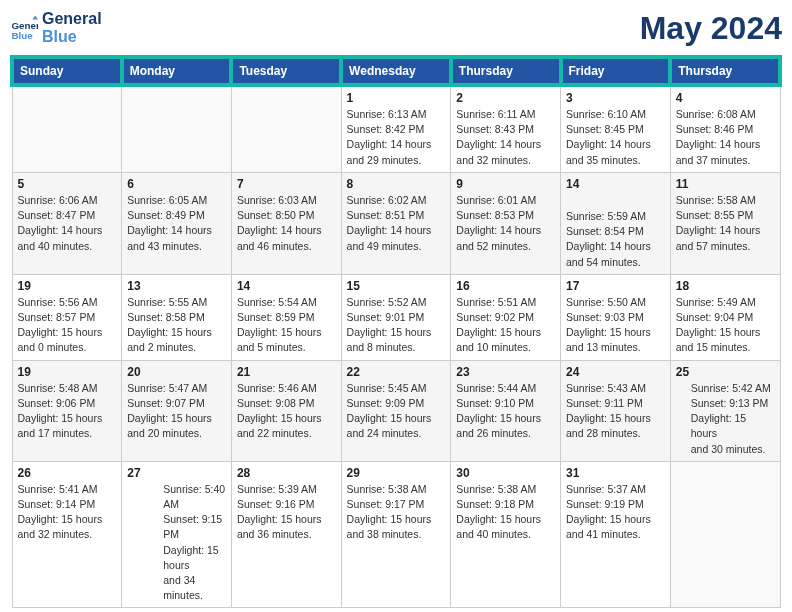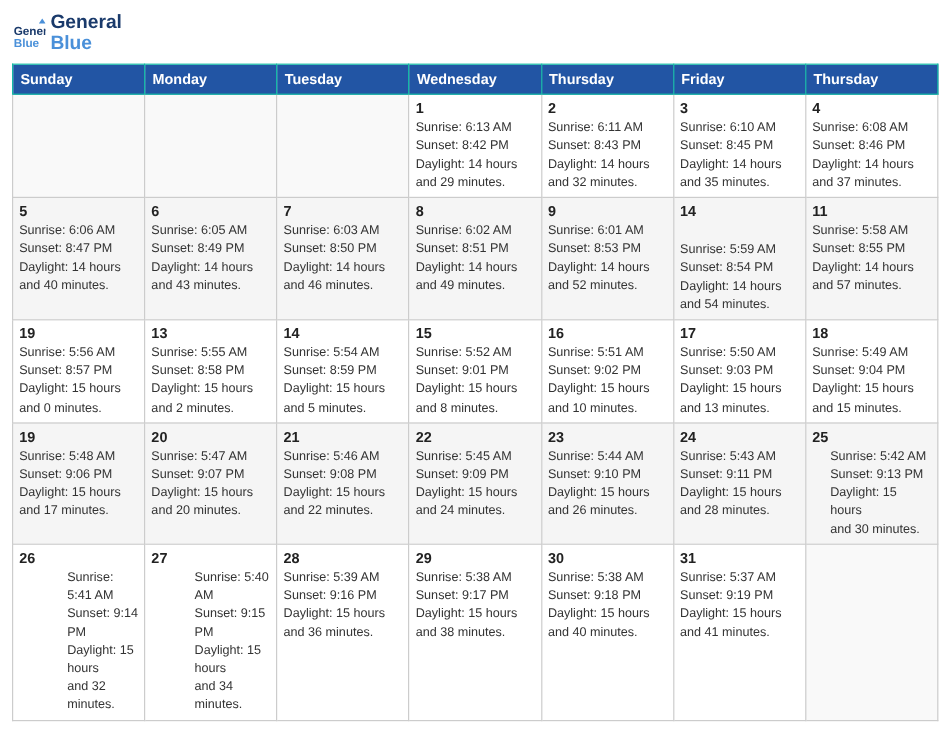--- a/index.html
+++ b/index.html
@@ -41,21 +41,21 @@
       width: 100%;
       border-collapse: collapse;
       font-size: 11px;
     }
     .calendar th {
       background: #2255a4;
       color: #fff;
       text-align: left;
       padding: 5px 6px;
       font-size: 12px;
-      border: 1px solid #14b8a6;
+      border: 4px solid #14b8a6;
     }
     .calendar td {
       border: 1px solid #ccc;
       vertical-align: top;
       padding: 4px 5px;
       width: calc(100% / 7);
       min-height: 70px;
       background: #fff;
     }
     .calendar tr:nth-child(even) td {
@@ -85,20 +85,21 @@
       <text x="2" y="22" font-size="14" font-weight="bold" fill="#1a3a6b">General</text>
       <text x="2" y="36" font-size="14" font-weight="bold" fill="#4a90d9">Blue</text>
       <polygon points="32,8 40,8 36,2" fill="#4a90d9"></polygon>
     </svg>
     <div>
       <div style="font-size:16px;font-weight:bold;color:#1a3a6b;line-height:1.1">General</div>
       <div style="font-size:16px;font-weight:bold;color:#4a90d9;line-height:1.1">Blue</div>
     </div>
   </div>
   <div class="title-block">
+    <div class="month-year">May 2024</div>
   </div>
 </div>
 
 <table class="calendar">
   <thead>
     <tr id="weekday-header">
     <th>Sunday</th>
         <th>Monday</th>
         <th>Tuesday</th>
         <th>Wednesday</th>
@@ -290,21 +291,21 @@
           <div class="day-num">25</div>
           <div class="day-info" style="white-space: pre-line; margin-left: 15px;">Sunrise: 5:42 AM
 Sunset: 9:13 PM
 Daylight: 15 hours
 and 30 minutes.</div>
         </td>
       </tr>
       <tr>
         <td>
           <div class="day-num">26</div>
-          <div class="day-info" style="white-space: pre-line; margin-left: 40px;">Sunrise: 5:41 AM
+          <div class="day-info" style="white-space: pre-line;">Sunrise: 5:41 AM
 Sunset: 9:14 PM
 Daylight: 15 hours
 and 32 minutes.</div>
         </td>
         <td>
           <div class="day-num">27</div>
           <div class="day-info" style="white-space: pre-line; margin-left: 36px;">Sunrise: 5:40 AM
 Sunset: 9:15 PM
 Daylight: 15 hours
 and 34 minutes.</div>

